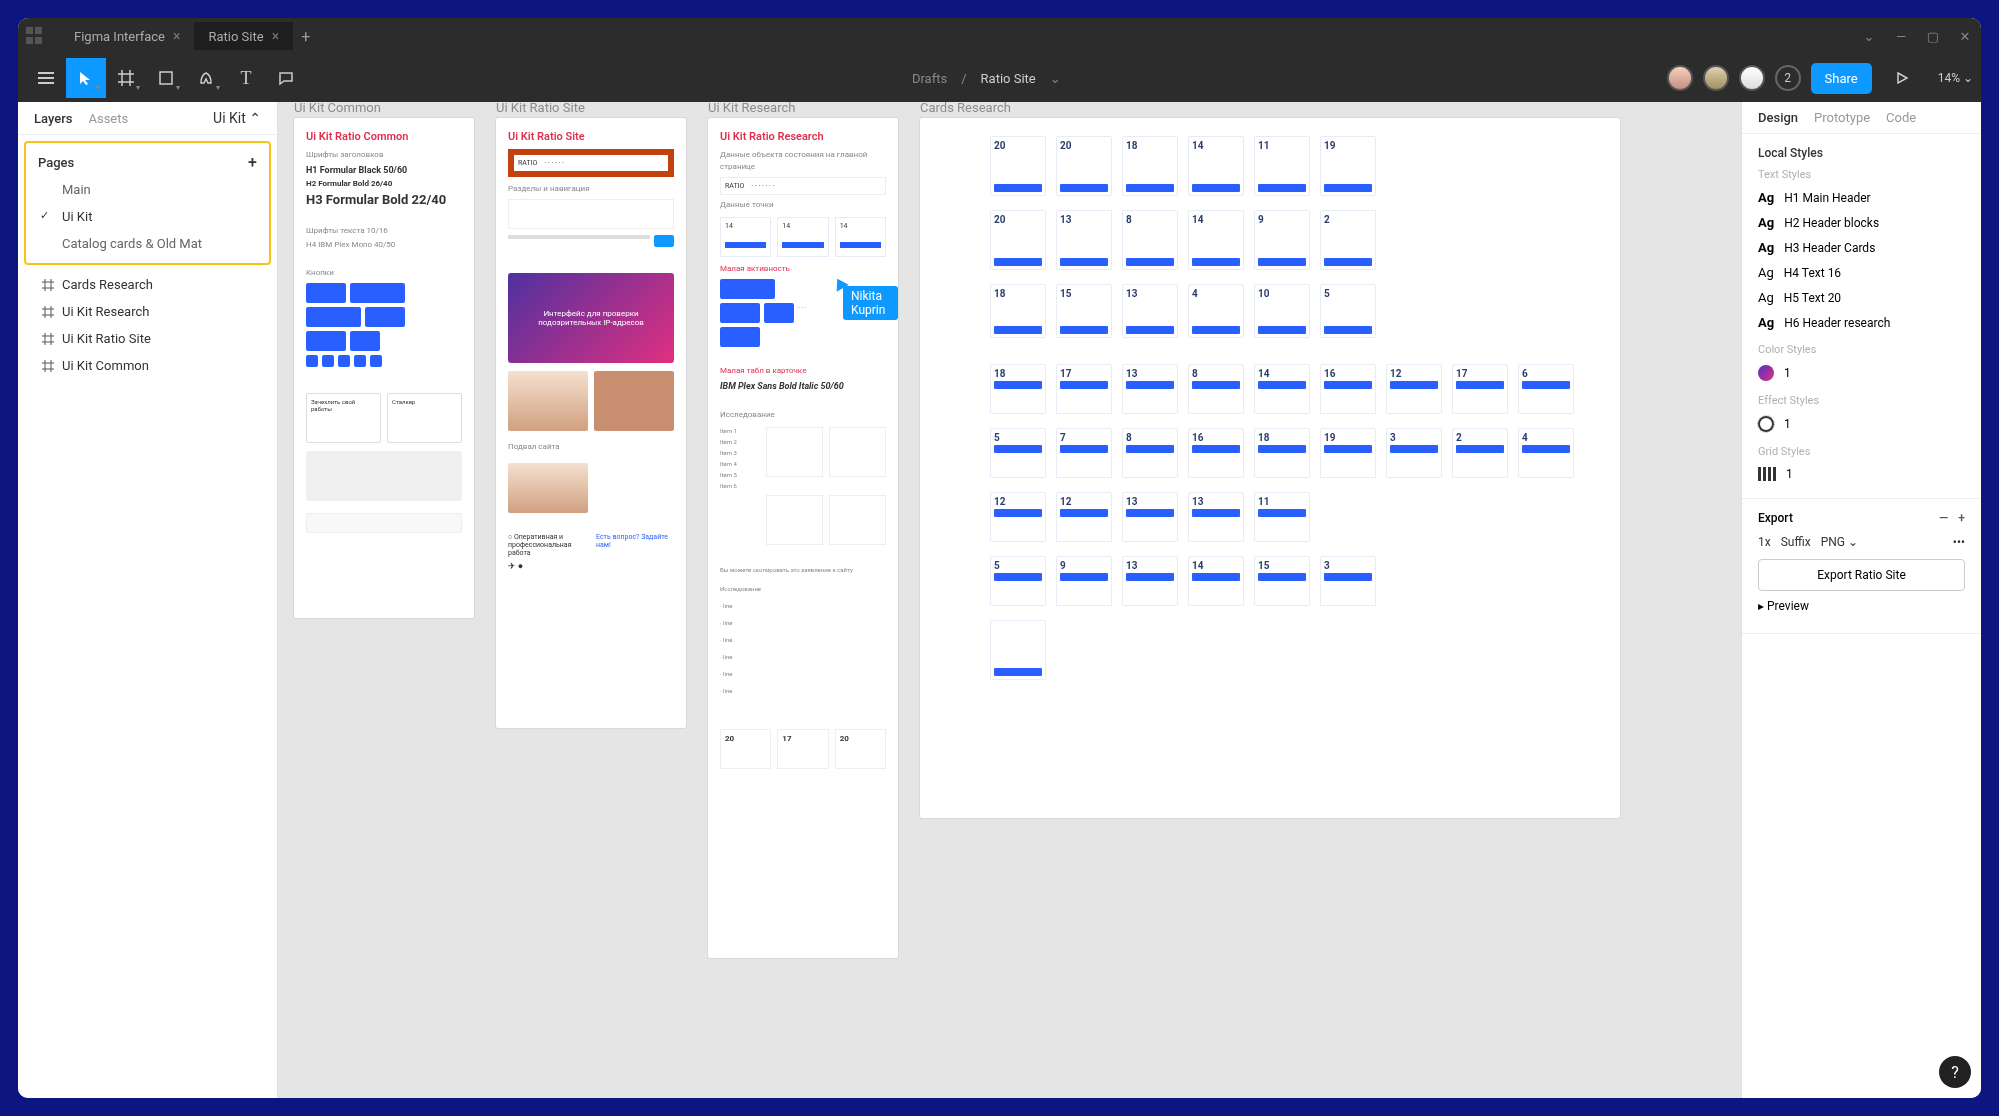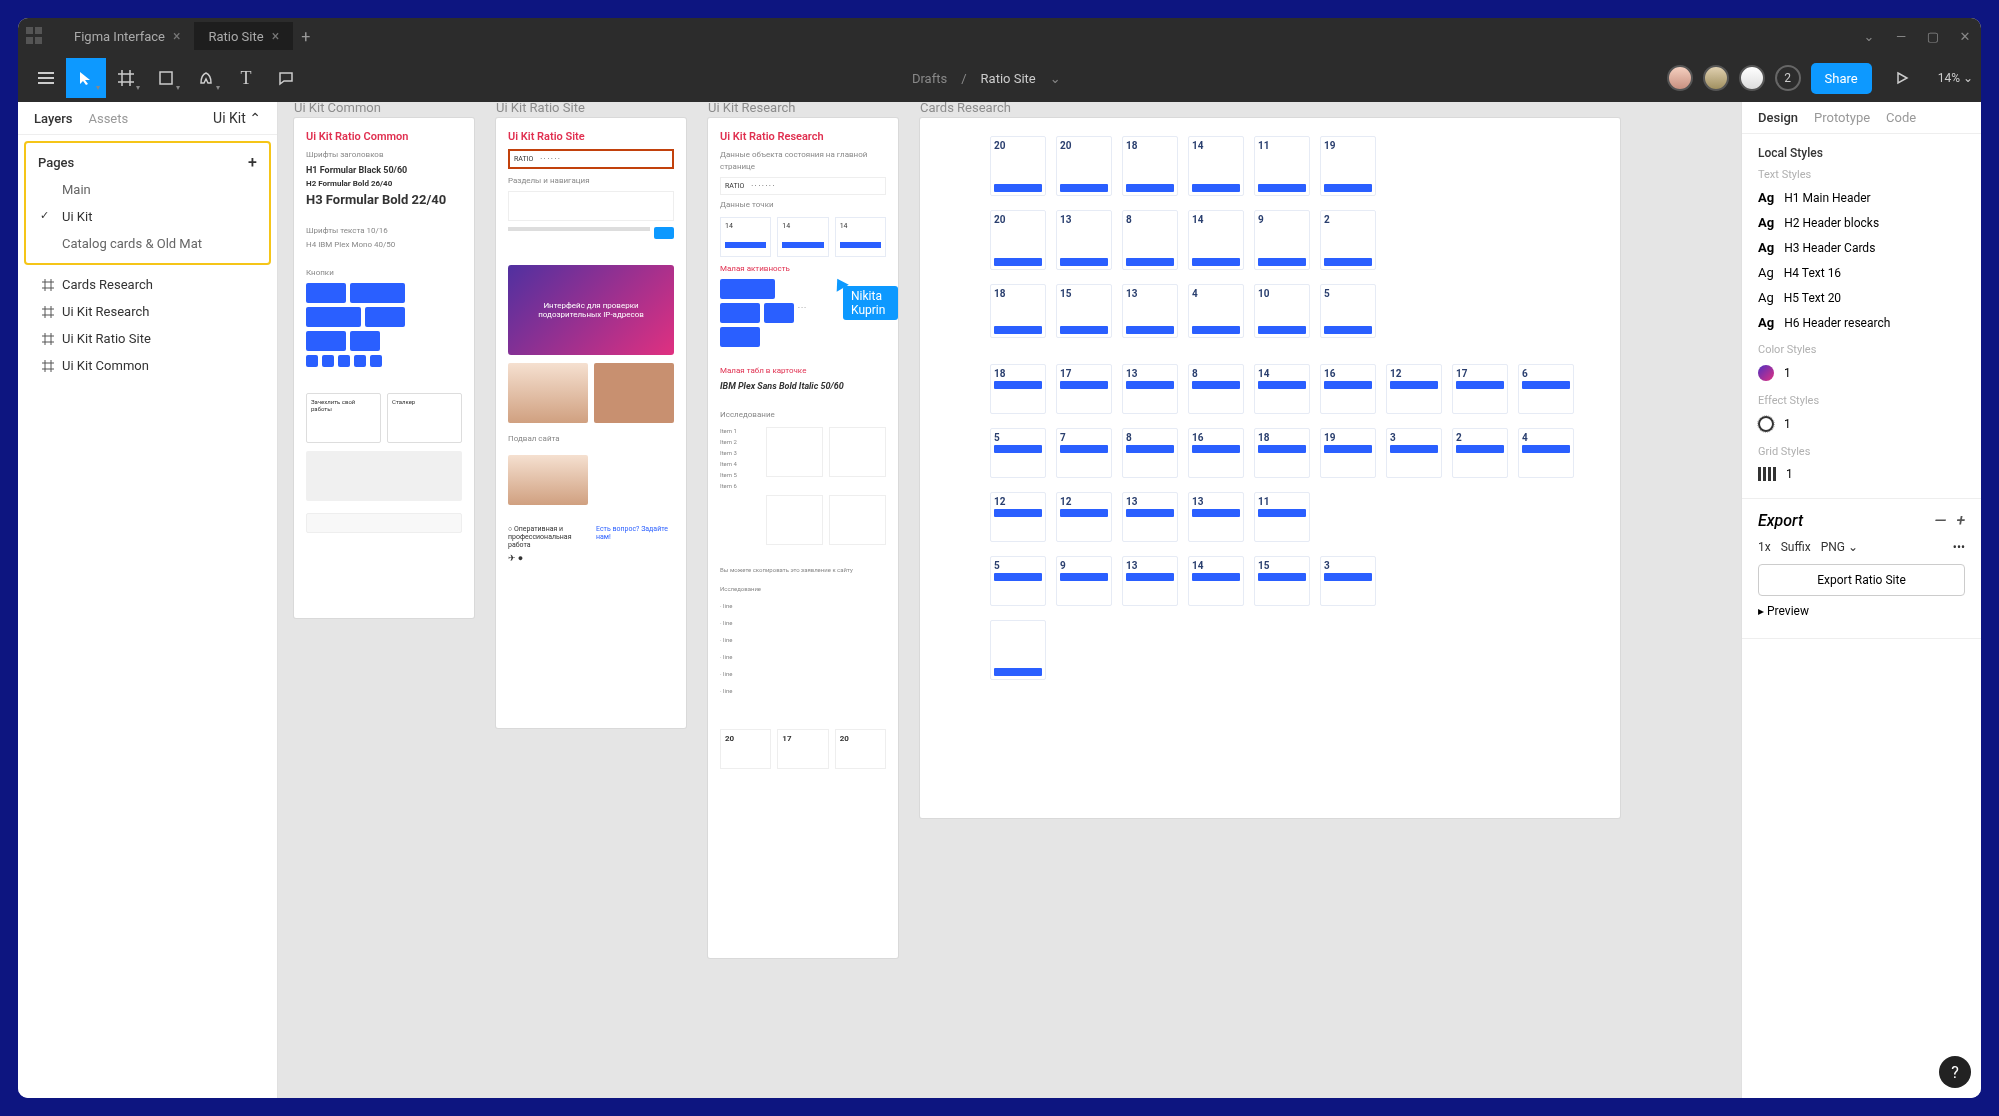--- a/index.html
+++ b/index.html
@@ -82,21 +82,21 @@
 .check{width:14px;height:14px;background:#0d99ff;border-radius:2px;color:#fff;display:flex;align-items:center;justify-content:center;font-size:10px;}
 .style-item{display:flex;align-items:center;gap:10px;padding:5px 0;font-size:12px;}
 .ag{font-weight:700;font-size:13px;}
 .ag.light{font-weight:400;}
 .sub-label{color:#b0b0b0;font-size:11px;margin:8px 0 4px;}
 .color-dot{width:16px;height:16px;border-radius:50%;background:linear-gradient(135deg,#5030c0,#e03080);}
 .effect-ring{width:16px;height:16px;border:2px solid #333;border-radius:50%;position:relative;}
 .effect-ring::after{content:"";position:absolute;inset:-3px;border:1px dotted #aaa;border-radius:50%;}
 .grid-icon{display:flex;gap:2px;}
 .grid-icon span{width:3px;height:14px;background:#333;}
-.export-head{display:flex;align-items:center;font-size:16px;font-weight:500;font-style:italic;}
+.export-head{display:flex;align-items:center;font-size:12px;font-weight:500;}
 .export-head .icons{margin-left:auto;display:flex;gap:10px;color:#555;}
 .export-row{display:flex;align-items:center;gap:10px;font-size:12px;margin:10px 0;color:#333;}
 .export-row .dots{margin-left:auto;}
 .export-btn{width:100%;border:1px solid #ccc;background:#fff;padding:8px;border-radius:4px;font-size:12px;}
 .preview-row{font-size:12px;padding:8px 0;}
 .help-btn{position:absolute;bottom:28px;right:28px;width:32px;height:32px;border-radius:50%;background:#222;color:#fff;display:flex;align-items:center;justify-content:center;font-size:16px;z-index:50;}
 .sm-text{font-size:8px;color:#888;line-height:1.5;}
 .sm-text div{margin:2px 0;}
 .flexcol{display:flex;flex-direction:column;gap:4px;}
 </style>
@@ -299,21 +299,21 @@
           </div>
           <div style="height:50px;background:#f0f0f0;margin-top:8px;border-radius:2px"></div>
           <div style="height:20px;background:#f8f8f8;margin-top:12px;border:1px solid #eee;border-radius:2px"></div>
         </div>
       </div>
 
       <div class="board-wrap">
         <div class="board-label">Ui Kit Ratio Site</div>
         <div class="board" style="width:190px;height:610px">
           <div class="b-title-red">Ui Kit Ratio Site</div>
-          <div style="border:2px solid #c2410c;padding:4px;margin:6px 0;font-size:7px">RATIO &nbsp;&nbsp; · · · · · ·</div>
+          <div style="border:6px solid #c2410c;padding:4px;margin:6px 0;font-size:7px">RATIO &nbsp;&nbsp; · · · · · ·</div>
           <div class="sm-text">
               <div>Разделы и навигация</div>
             </div>
           <div style="height:30px;border:1px solid #eee;margin:4px 0"></div>
           <div style="display:flex;gap:4px;margin:6px 0">
               <div style="flex:1;height:4px;background:#ddd"></div>
               <div style="width:20px;height:12px;background:#0d99ff;border-radius:2px"></div>
             </div>
           <div class="sep"></div>
           <div class="grad-banner">Интерфейс для проверки подозрительных IP-адресов</div>

